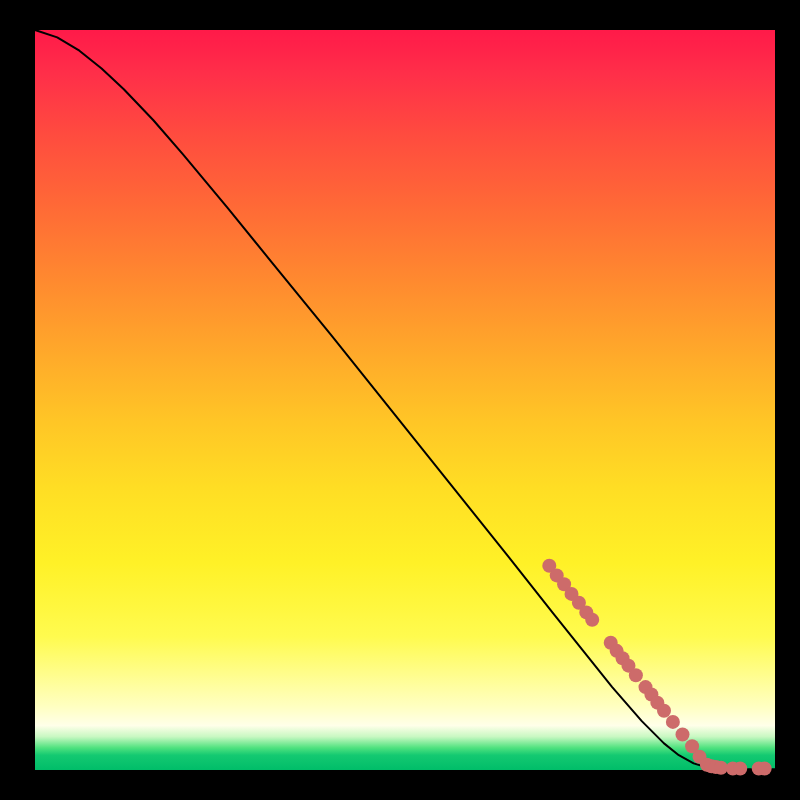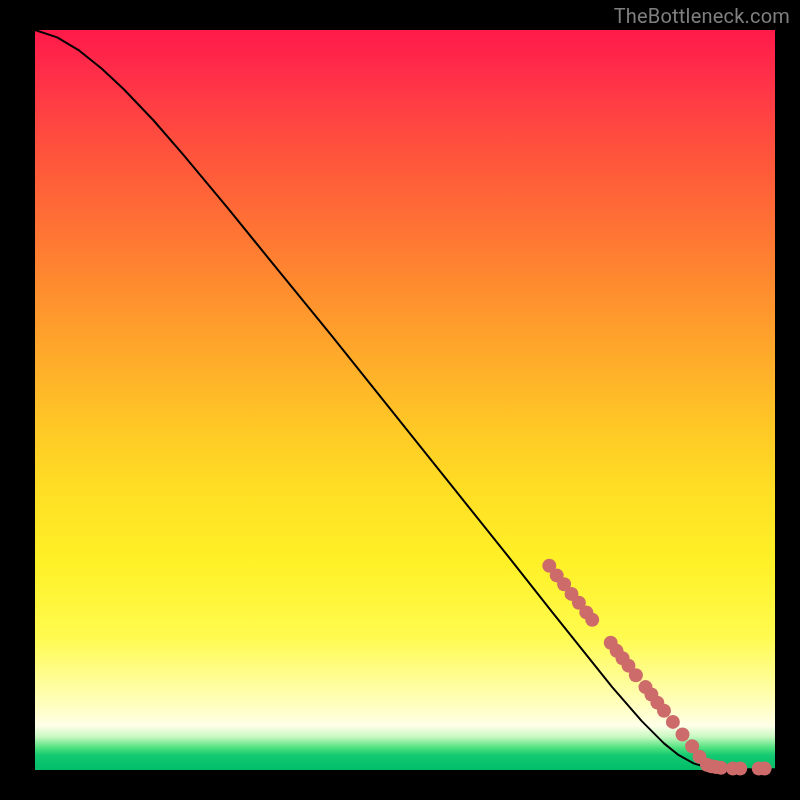--- a/index.html
+++ b/index.html
@@ -74,21 +74,20 @@
   .marker {
     fill: #cd6b6a;
     stroke: none;
   }
 
 </style>
 </head>
 <body>
 
 <div class="stage">
-  <div class="attribution">TheBottleneck.com</div>
 
   <div class="plot">
     <svg viewBox="0 0 740 740" preserveAspectRatio="none">
       <path id="curve-path" class="curve" d="M0.00 0.00 L22.20 7.40 L44.40 20.72 L66.60 38.48 L88.80 59.20 L118.40 90.28 L148.00 124.32 L192.40 177.60 L236.80 232.36 L296.00 304.88 L355.20 378.88 L414.40 452.88 L473.60 526.88 L518.00 583.12 L547.60 620.12 L577.20 657.12 L606.80 691.16 L629.00 713.36 L643.80 725.20 L658.60 733.34 L673.40 737.78 L695.60 739.26 L740.00 739.26"></path>
       <g id="markers">
           <circle cx="514.30" cy="535.76" r="7" class="marker"></circle>
           <circle cx="521.70" cy="545.38" r="7" class="marker"></circle>
           <circle cx="529.10" cy="554.26" r="7" class="marker"></circle>
           <circle cx="536.50" cy="563.88" r="7" class="marker"></circle>
           <circle cx="543.90" cy="572.76" r="7" class="marker"></circle>

